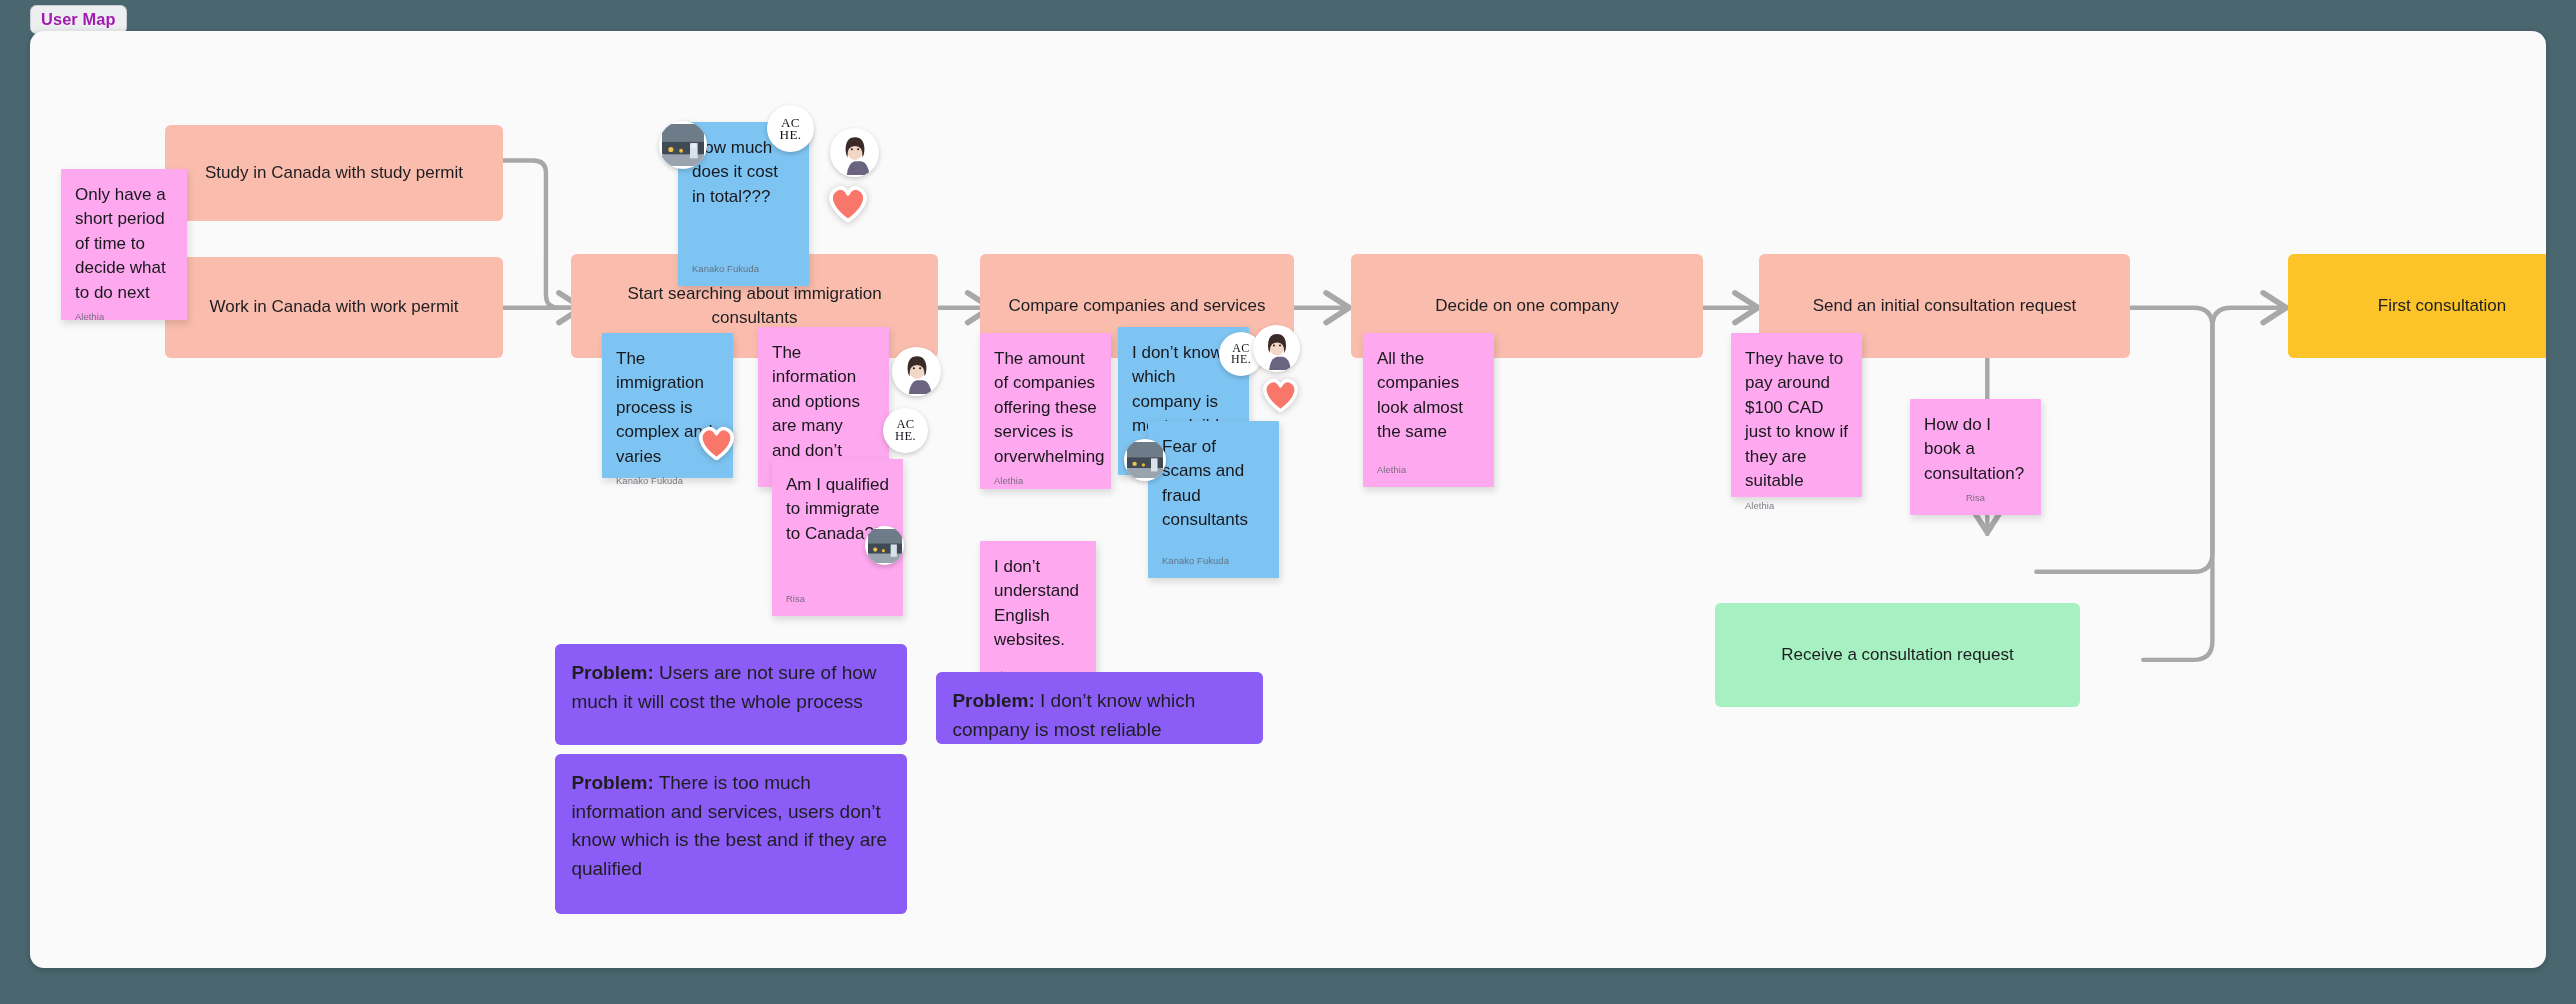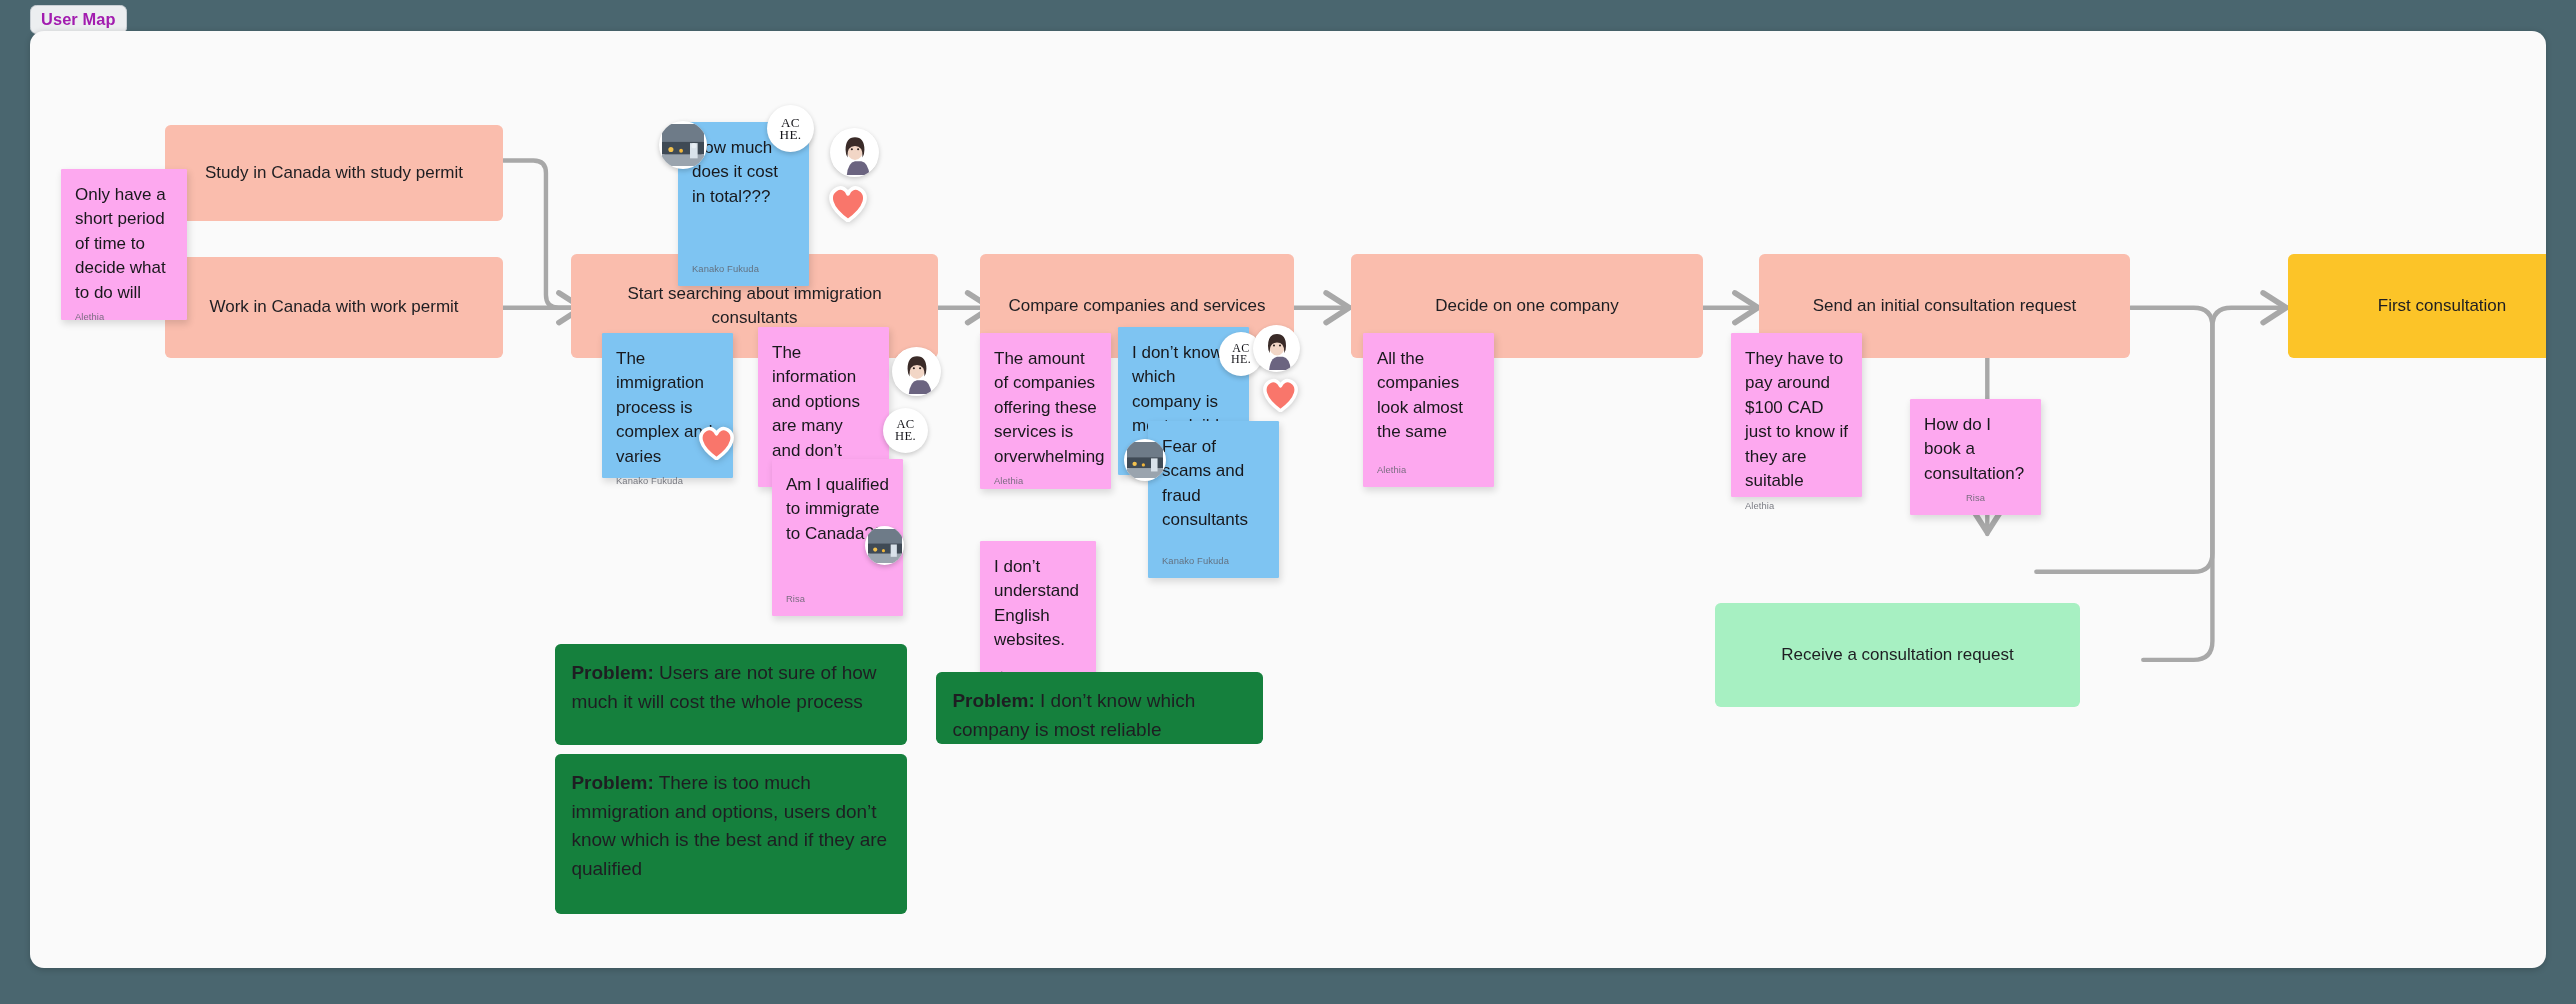--- a/index.html
+++ b/index.html
@@ -59,21 +59,21 @@
   .sticky.pink { background: #fda8ef; }
   .sticky.blue { background: #7ec4f2; }
   .sticky .body { flex: 1 1 auto; }
   .sticky .author {
     font-size: 9.4px; color: #5d5f68; opacity: .82;
     margin-top: auto; padding-top: 5px; letter-spacing: 0.1px;
   }
 
   
   .problem {
-    background: #15803d;
+    background: #8b5cf6;
     border-radius: 5.7px;
     padding: 15px 16.4px;
     font-size: 19px; line-height: 1.5; color: #1e1e22;
   }
   .problem b { font-weight: 700; }
 
   
   .avatar {
     position: absolute;
     border-radius: 50%;
@@ -149,21 +149,21 @@
 
     <div class="node stage green" style="left:1685px;top:572px;width:365px;height:104px;">
       <span>Receive a consultation request</span>
     </div>
 
     <div class="node stage yellow" style="left:2258px;top:223px;width:308px;height:104px;">
       <span>First consultation</span>
     </div>
 
     <div class="node sticky pink" style="left:31px;top:138px;width:126px;height:151px;">
-      <div class="body">Only have a short period of time to decide what to do will</div>
+      <div class="body">Only have a short period of time to decide what to do next</div>
       <div class="author">Alethia</div>
     </div>
 
     <div class="node sticky blue" style="left:648px;top:91px;width:131px;height:164px;">
       <div class="body">How much does it cost in total???</div>
       <div class="author">Kanako Fukuda</div>
     </div>
 
     <div class="node sticky blue" style="left:572px;top:302px;width:131px;height:145px;">
       <div class="body">The immigration process is complex and varies</div>
@@ -213,21 +213,21 @@
     <div class="node sticky pink" style="left:1880px;top:368px;width:131px;height:116px;align-items:center;">
       <div class="body">How do I book a consultation?</div>
       <div class="author">Risa</div>
     </div>
 
     <div class="node problem" style="left:525px;top:613px;width:352px;height:101px;">
       <b>Problem:</b><span> Users are not sure of how much it will cost the whole process</span>
     </div>
 
     <div class="node problem" style="left:525px;top:723px;width:352px;height:160px;">
-      <b>Problem:</b><span> There is too much immigration and options, users don’t know which is the best and if they are qualified</span>
+      <b>Problem:</b><span> There is too much information and services, users don’t know which is the best and if they are qualified</span>
     </div>
 
     <div class="node problem" style="left:906px;top:641px;width:327px;height:72px;">
       <b>Problem:</b><span> I don’t know which company is most reliable</span>
     </div>
 
     <div class="avatar" style="left:629px;top:90px;width:48px;height:48px;">
       <svg width="42" height="42" viewBox="0 0 66 66">
         <circle cx="33" cy="33" r="33" fill="#8f9aa6"></circle>
         <rect x="0" y="0" width="66" height="28" fill="#6e7b88"></rect>

